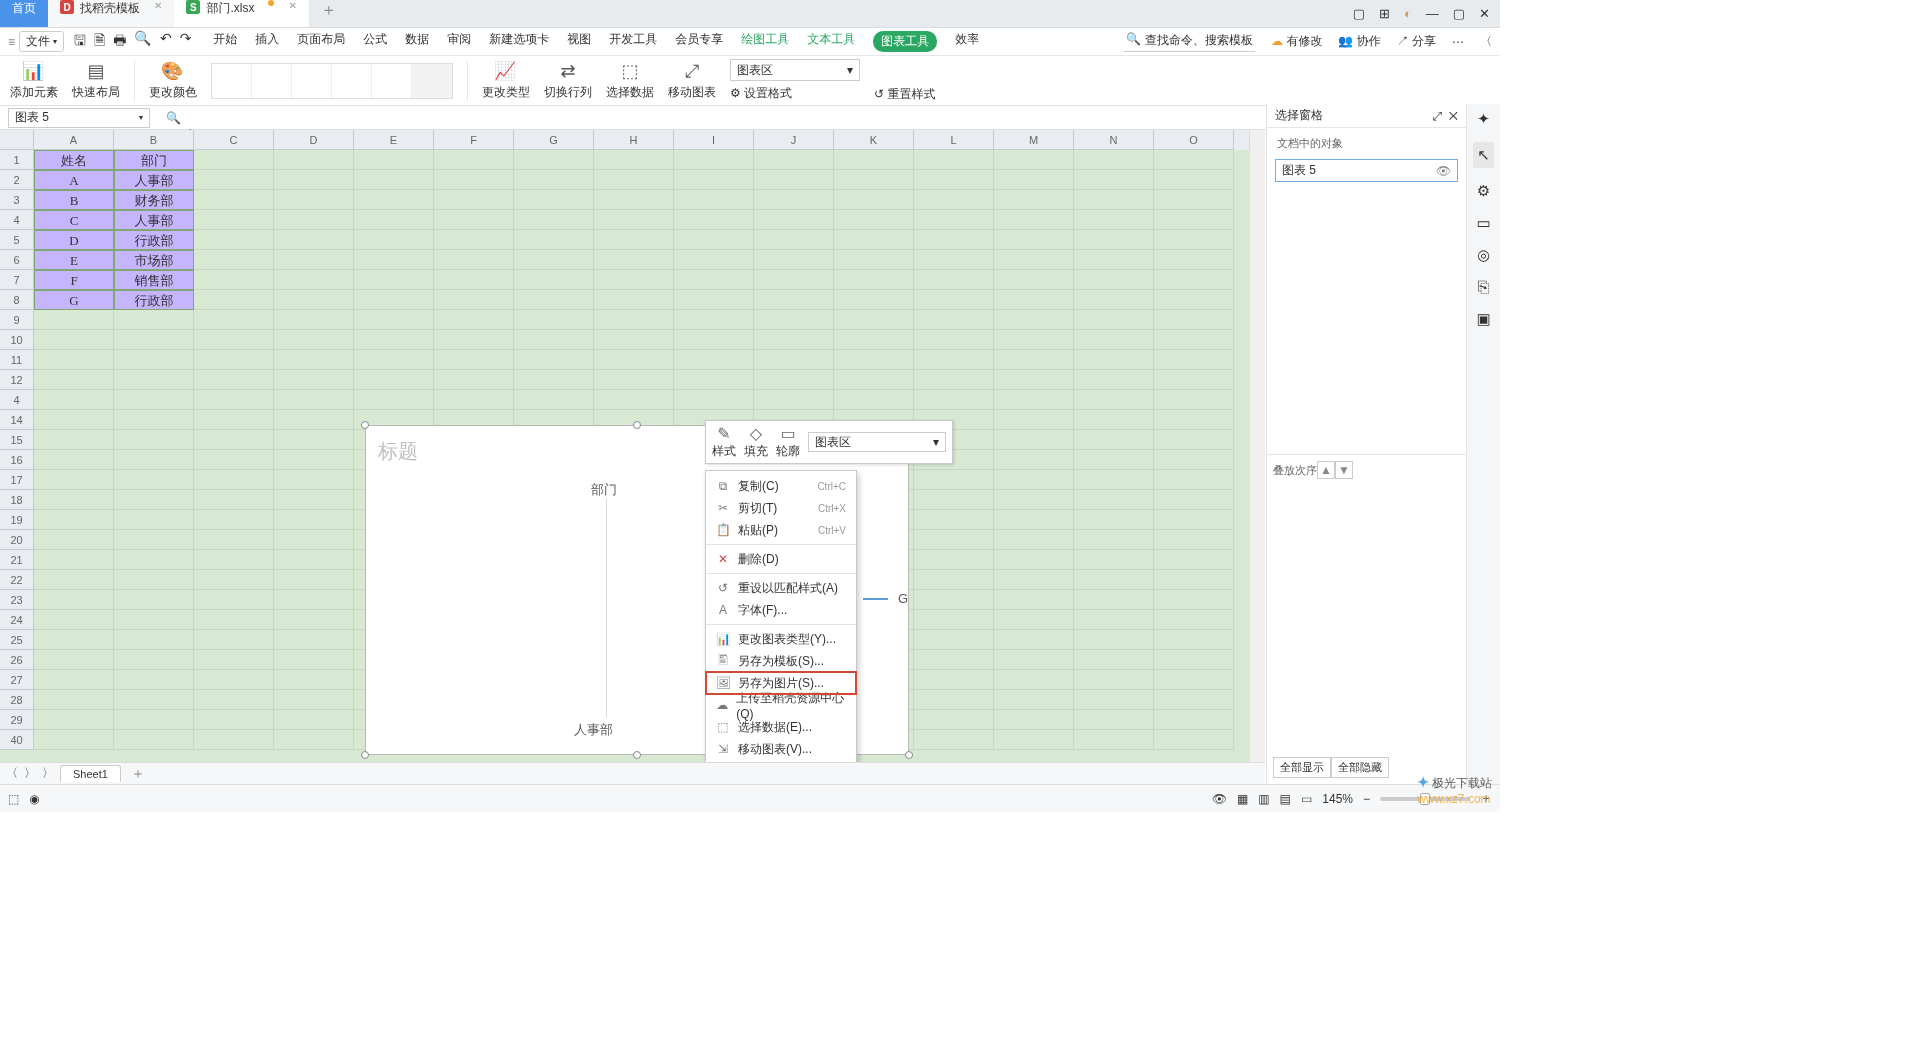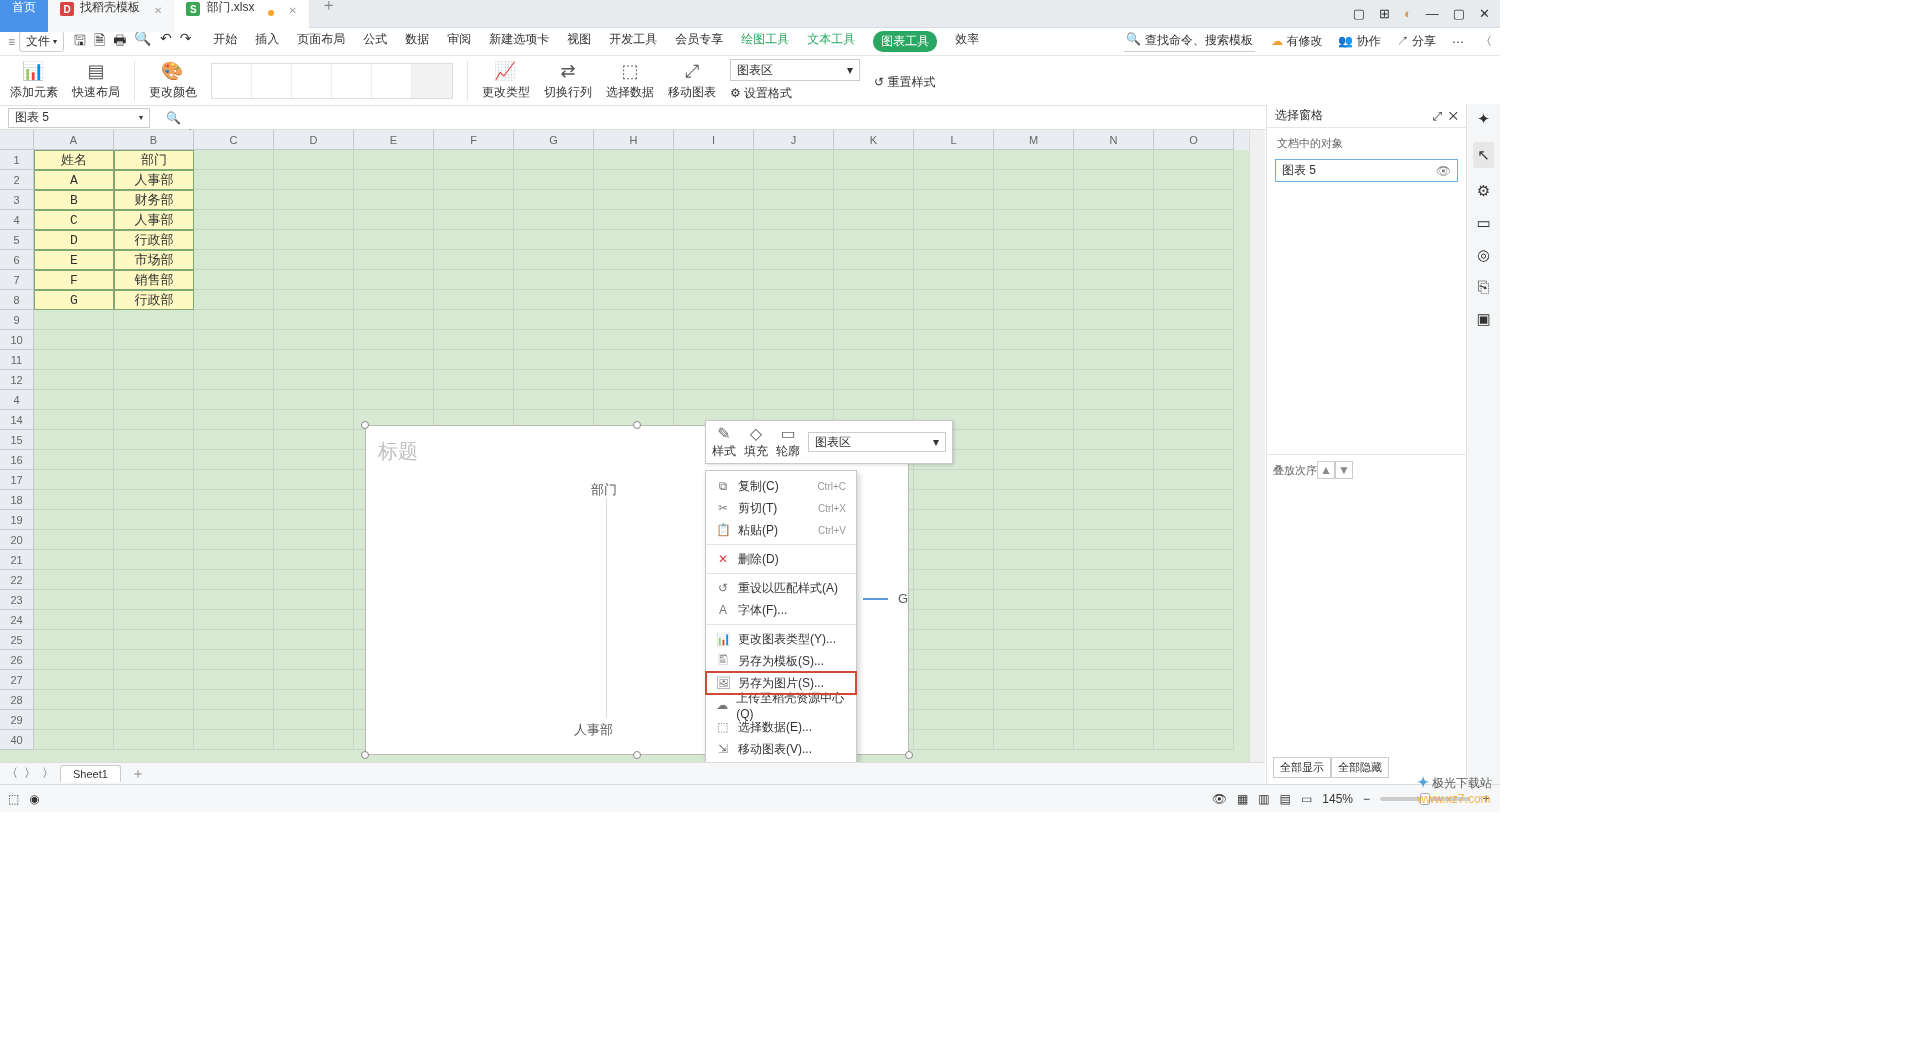--- a/index.html
+++ b/index.html
@@ -1,19 +1,19 @@
 <!DOCTYPE html>
 <html><head>
 <meta charset="utf-8">
 <style>
 *{box-sizing:border-box;margin:0;padding:0;font-family:"Microsoft YaHei",Arial,sans-serif;font-size:12px;color:#333;}
 body{background:#fff;width:1500px;height:812px;overflow:hidden;position:relative;}
 
 .title-bar{height:28px;background:#e8ebee;display:flex;align-items:stretch;border-bottom:1px solid #d9dde1;}
-.tab{display:flex;align-items:flex-end;padding:16px 12px;gap:6px;position:relative;cursor:pointer;}
+.tab{display:flex;align-items:flex-start;padding:0 12px;gap:6px;position:relative;cursor:pointer;}
 .tab.home{background:#4a93ea;color:#fff;}
 .tab.home span{color:#fff;}
 .tab.doc{background:#f6f7f8;}
 .tab.active{background:#fff;}
 .tab .close{font-size:10px;color:#a3a3a3;margin-left:8px;}
 .tab .dot{width:6px;height:6px;border-radius:50%;background:#f6a623;margin-left:8px;}
 .tab .newtab{font-size:16px;color:#888;}
 .dkicon{width:14px;height:14px;border-radius:2px;display:inline-flex;align-items:center;justify-content:center;color:#fff;font-size:10px;font-weight:bold;}
 .dkicon.red{background:#d64541;}
 .dkicon.green{background:#3aa756;}
@@ -48,21 +48,21 @@
 
 .grid-wrap{position:absolute;top:130px;left:0;right:235px;bottom:28px;background:#d7e8d3;overflow:hidden;}
 .corner{position:absolute;left:0;top:0;width:34px;height:20px;background:#e9edf1;border-right:1px solid #c4c9ce;border-bottom:1px solid #c4c9ce;}
 .colhead{position:absolute;left:34px;top:0;right:0;height:20px;background:#e9edf1;display:flex;}
 .colhead div{width:80px;border-right:1px solid #c4c9ce;border-bottom:1px solid #c4c9ce;text-align:center;line-height:20px;color:#666;font-size:11px;}
 .rowhead{position:absolute;left:0;top:20px;width:34px;}
 .rowhead div{height:20px;border-bottom:1px solid #c4c9ce;border-right:1px solid #c4c9ce;text-align:center;line-height:20px;color:#666;font-size:11px;background:#e9edf1;}
 .cells{position:absolute;left:34px;top:20px;}
 .cellrow{display:flex;}
 .cellrow div{width:80px;height:20px;border-right:1px solid #c7d7c4;border-bottom:1px solid #c7d7c4;}
-.dcell{background:#fef9c3;border:1px solid #7fa673 !important;text-align:center;line-height:19px;font-family:Liberation Mono, monospace;font-size:13px;}
+.dcell{background:#c4b5fd;border:1px solid #7fa673 !important;text-align:center;line-height:19px;font-family:Liberation Serif, serif;font-size:13px;}
 .dcell.hd{font-weight:normal;}
 
 .chart-obj{position:absolute;left:365px;top:295px;width:544px;height:330px;background:#fff;border:1px solid #b9b9b9;}
 .chart-obj .handle{width:8px;height:8px;background:#fff;border:1px solid #888;border-radius:50%;position:absolute;}
 .hTL{left:-5px;top:-5px}.hBL{left:-5px;bottom:-5px}.hBR{right:-5px;bottom:-5px}
 .hTM{left:50%;top:-5px;margin-left:-4px}.hBM{left:50%;bottom:-5px;margin-left:-4px}
 .chart-title{position:absolute;left:12px;top:12px;font-size:20px;color:#bfbfbf;}
 .chart-ax1{position:absolute;left:225px;top:55px;color:#595959;font-size:13px;}
 .chart-ax2{position:absolute;left:208px;top:295px;color:#595959;font-size:13px;}
 .legend-line{position:absolute;right:20px;top:172px;width:25px;height:0;border-top:2px solid #5b9bd5;}
@@ -224,21 +224,21 @@
     </div>
   <div style="display:flex;flex-direction:column;gap:4px">
     <div class="combo">
         <span>图表区</span>
         <span>▾</span>
       </div>
     <div class="links">
       <span>⚙ <span>设置格式</span></span>
     </div>
   </div>
-  <div class="links" style="align-self:flex-end;margin-bottom:14px">
+  <div class="links" style="align-self:flex-end;margin-bottom:2px">
     <span>↺ <span>重置样式</span></span>
   </div>
 </div>
 
 <div class="formula-bar">
   <div class="namebox">
       <span>图表 5</span>
       <span style="font-size:8px">▾</span>
     </div>
   <div class="fx">

